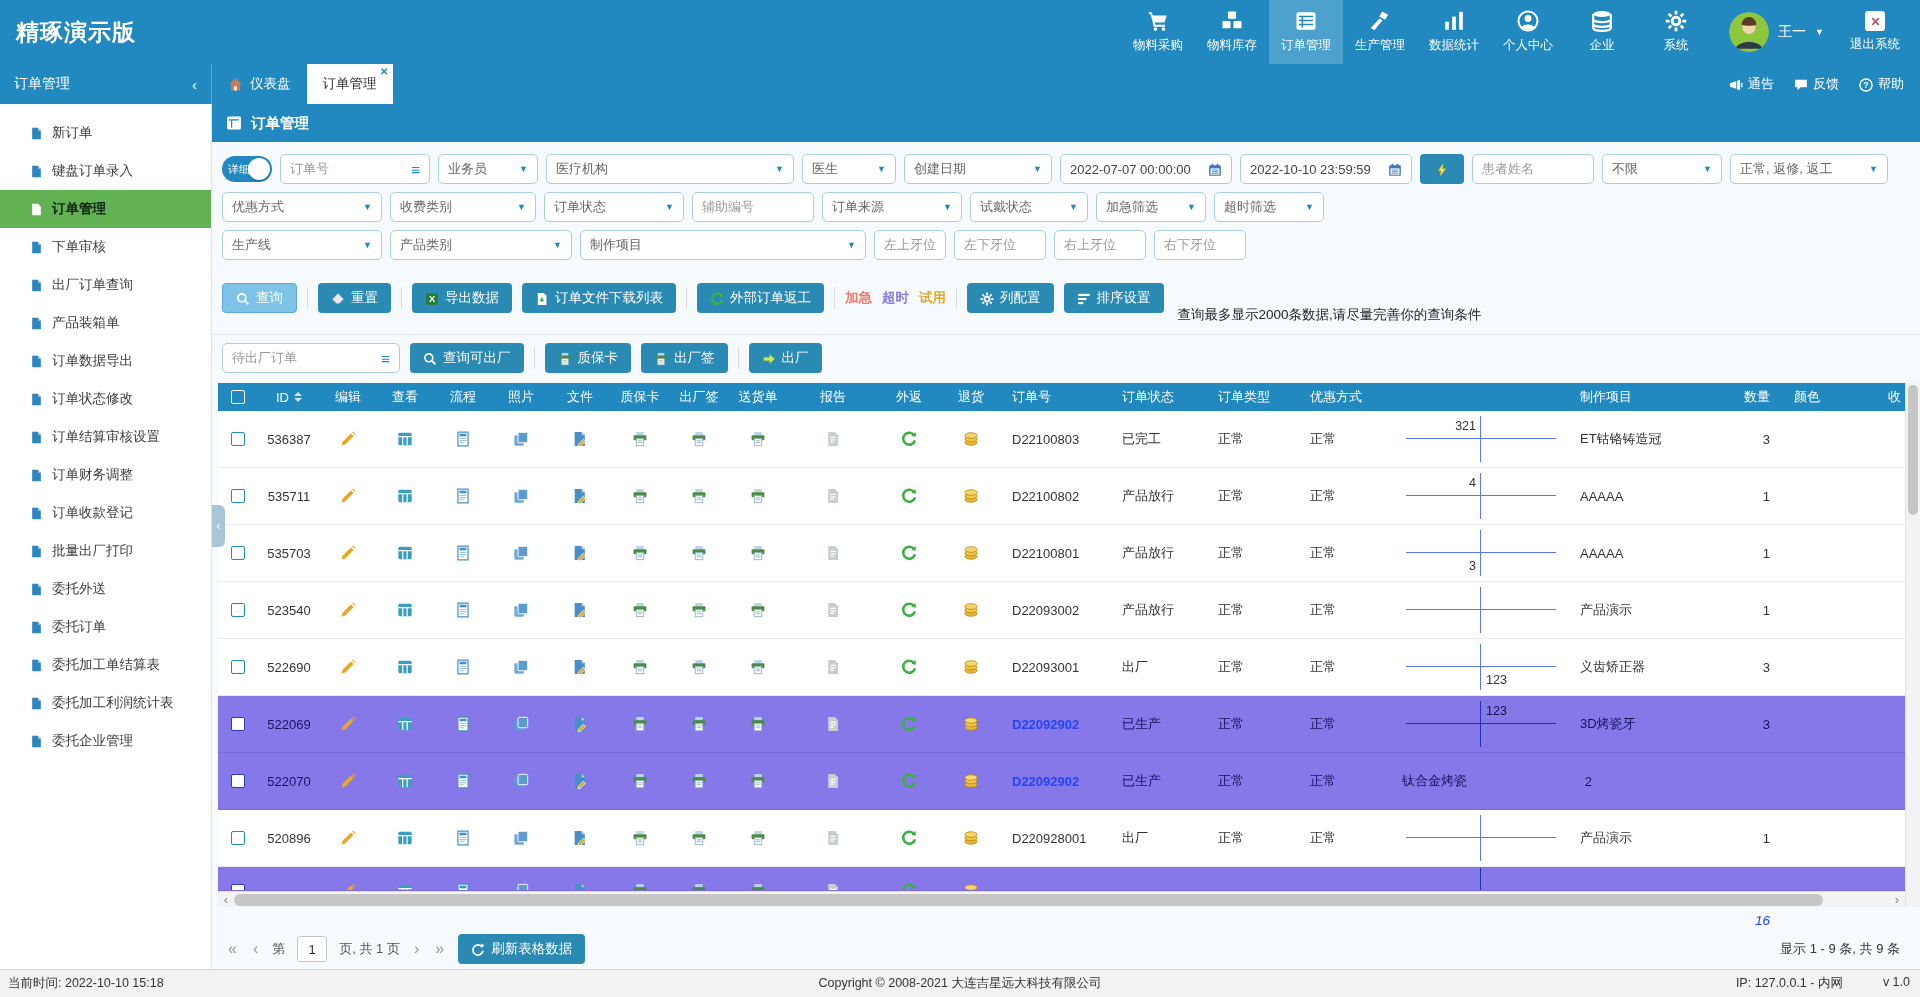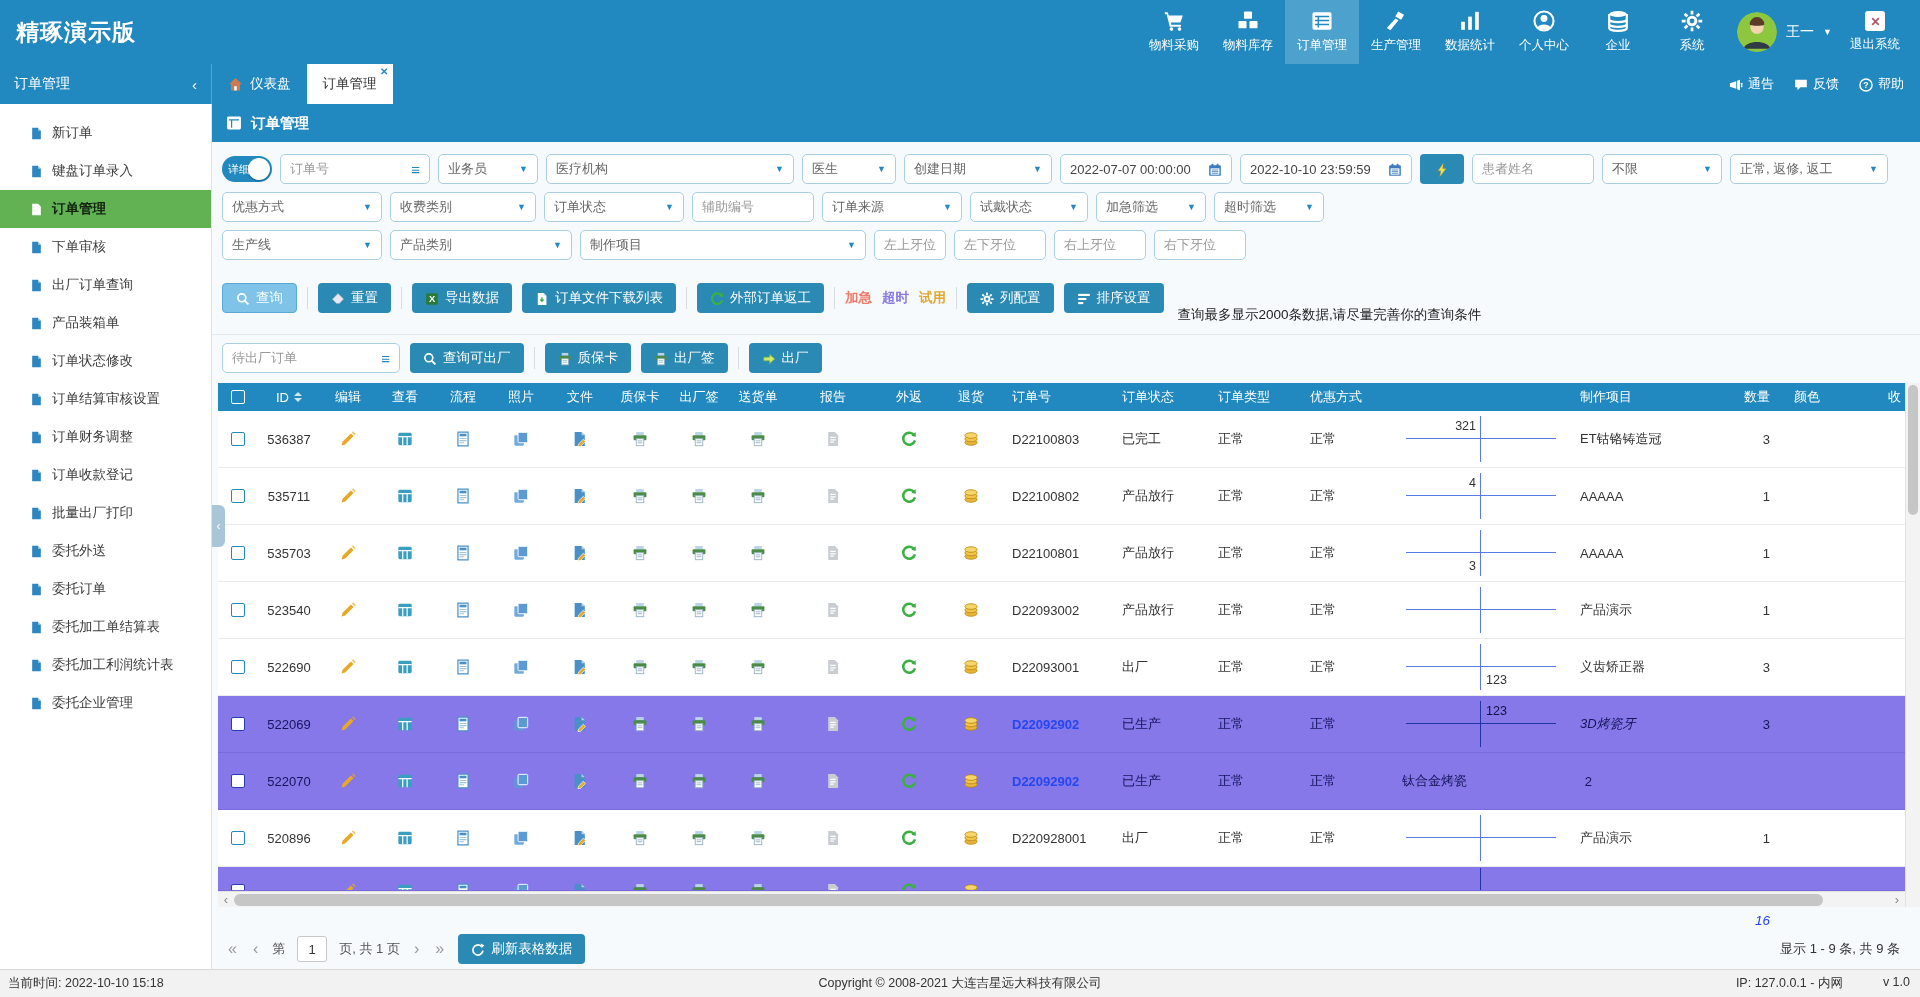--- a/index.html
+++ b/index.html
@@ -7,21 +7,21 @@
   body { font-family:"Liberation Sans", sans-serif; background:#fff; position:relative; }
   .ic { width:14px; height:14px; display:inline-block; vertical-align:middle; }
 
   
   .topbar { height:64px; background:#2189bf; display:flex; align-items:center; color:#fff; }
   .brand { font-size:23px; font-weight:bold; padding-left:16px; width:212px; letter-spacing:1px; }
   .topnav { margin-left:auto; display:flex; height:64px; }
   .nav-item { min-width:74px; padding:0 8px; display:flex; flex-direction:column; align-items:center; justify-content:center; gap:5px; font-size:12.5px; cursor:pointer; }
   .nav-item .ic { width:22px; height:22px; }
   .nav-item.active { background:#4da2cd; }
-  .userbox { display:flex; align-items:center; gap:9px; margin:0 8px; }
+  .userbox { display:flex; align-items:center; gap:9px; margin:0 16px; }
   .avatar { width:40px; height:40px; border-radius:50%; overflow:hidden; flex:none; }
   .uname { font-size:14px; }
   .ucaret { font-size:9px; }
   .logout { width:80px; display:flex; flex-direction:column; align-items:center; gap:5px; font-size:12.5px; cursor:pointer; padding-right:10px; }
   .logout-box { width:20px; height:20px; background:#fff; border-radius:3px; display:flex; align-items:center; justify-content:center; color:#b25a6a; }
   .logout-box .ic { width:11px; height:11px; }
 
   
   .tabbar { height:40px; background:#2189bf; display:flex; align-items:stretch; }
   .side-title { width:212px; color:#fff; display:flex; align-items:center; justify-content:space-between; padding:0 14px; font-size:14px; border-right:1px solid rgba(255,255,255,.25); }
@@ -289,20 +289,27 @@
           <path d="M7.4.8v2.6H10z" fill="#fff" opacity=".55"></path>
         </svg>
         <span>出厂订单查询</span>
       </div>
       <div class="side-item">
         <svg class="ic" viewBox="0 0 12 12" fill="currentColor">
           <path d="M2 .8h5.4L10 3.4v7.8H2z"></path>
           <path d="M7.4.8v2.6H10z" fill="#fff" opacity=".55"></path>
         </svg>
         <span>产品装箱单</span>
+      </div>
+      <div class="side-item">
+        <svg class="ic" viewBox="0 0 12 12" fill="currentColor">
+          <path d="M2 .8h5.4L10 3.4v7.8H2z"></path>
+          <path d="M7.4.8v2.6H10z" fill="#fff" opacity=".55"></path>
+        </svg>
+        <span>订单数据导出</span>
       </div>
       <div class="side-item">
         <svg class="ic" viewBox="0 0 12 12" fill="currentColor">
           <path d="M2 .8h5.4L10 3.4v7.8H2z"></path>
           <path d="M7.4.8v2.6H10z" fill="#fff" opacity=".55"></path>
         </svg>
         <span>订单状态修改</span>
       </div>
       <div class="side-item">
         <svg class="ic" viewBox="0 0 12 12" fill="currentColor">
@@ -1317,21 +1324,21 @@
               <div class="t-cell al" style="width: 92px;">
                 <span>正常</span>
               </div>
               <div class="t-cell" style="width: 178px;">
                 <span class="teeth">
                   <span class="th-h"></span>
                   <span class="th-v"></span>
                   <span class="q ur">123</span>
                 </span>
               </div>
-              <div class="t-cell al" style="width: 128px; font-style: italic;">
+              <div class="t-cell al" style="width: 128px;">
                 <span>3D烤瓷牙</span>
               </div>
               <div class="t-cell ar" style="width: 86px;">
                 <span>3</span>
               </div>
               <div class="t-cell al" style="width: 94px;"></div>
               <div class="t-cell al" style="width: 40px;"></div>
             </div>
             <div class="t-row sel">
               <div class="t-cell" style="width: 40px;">

